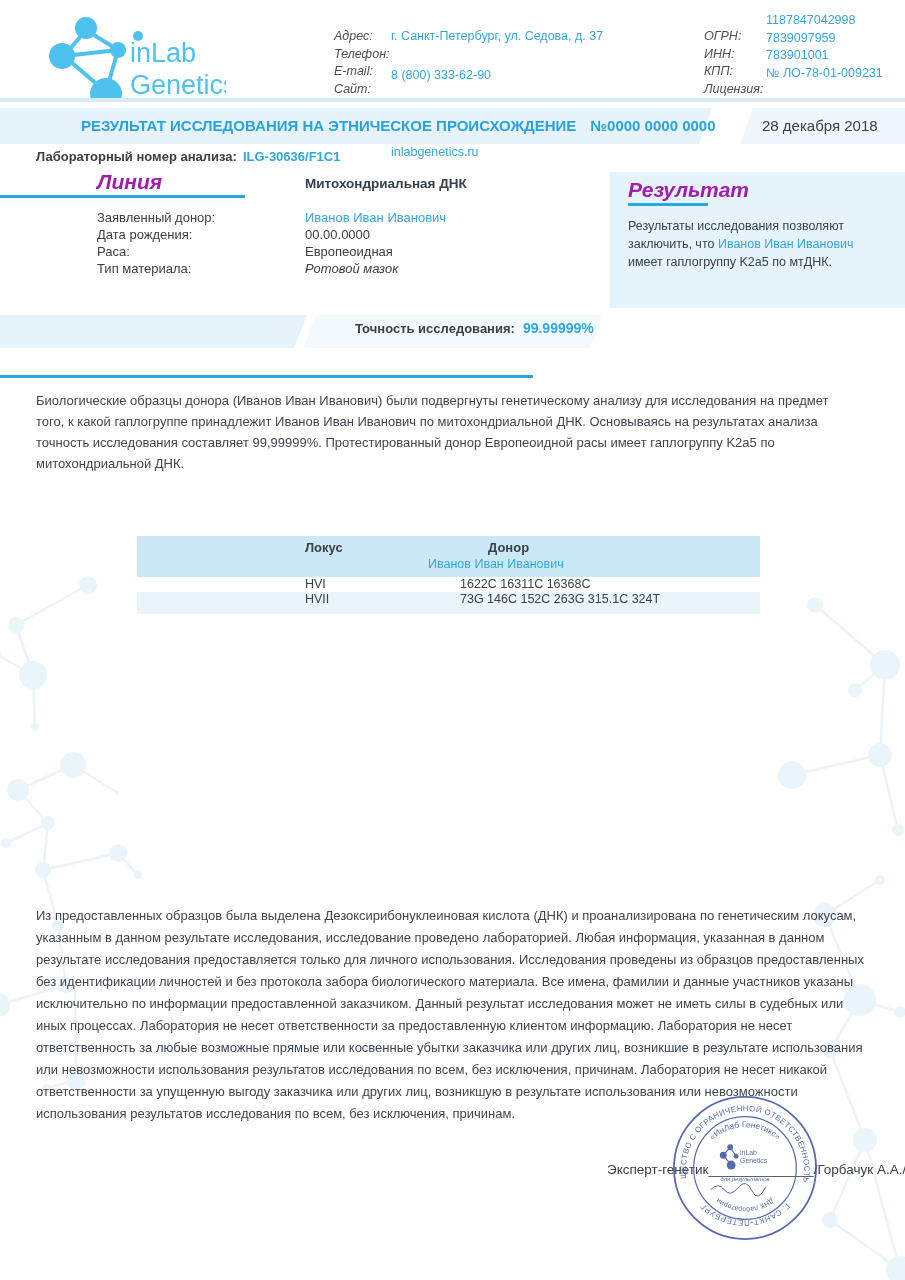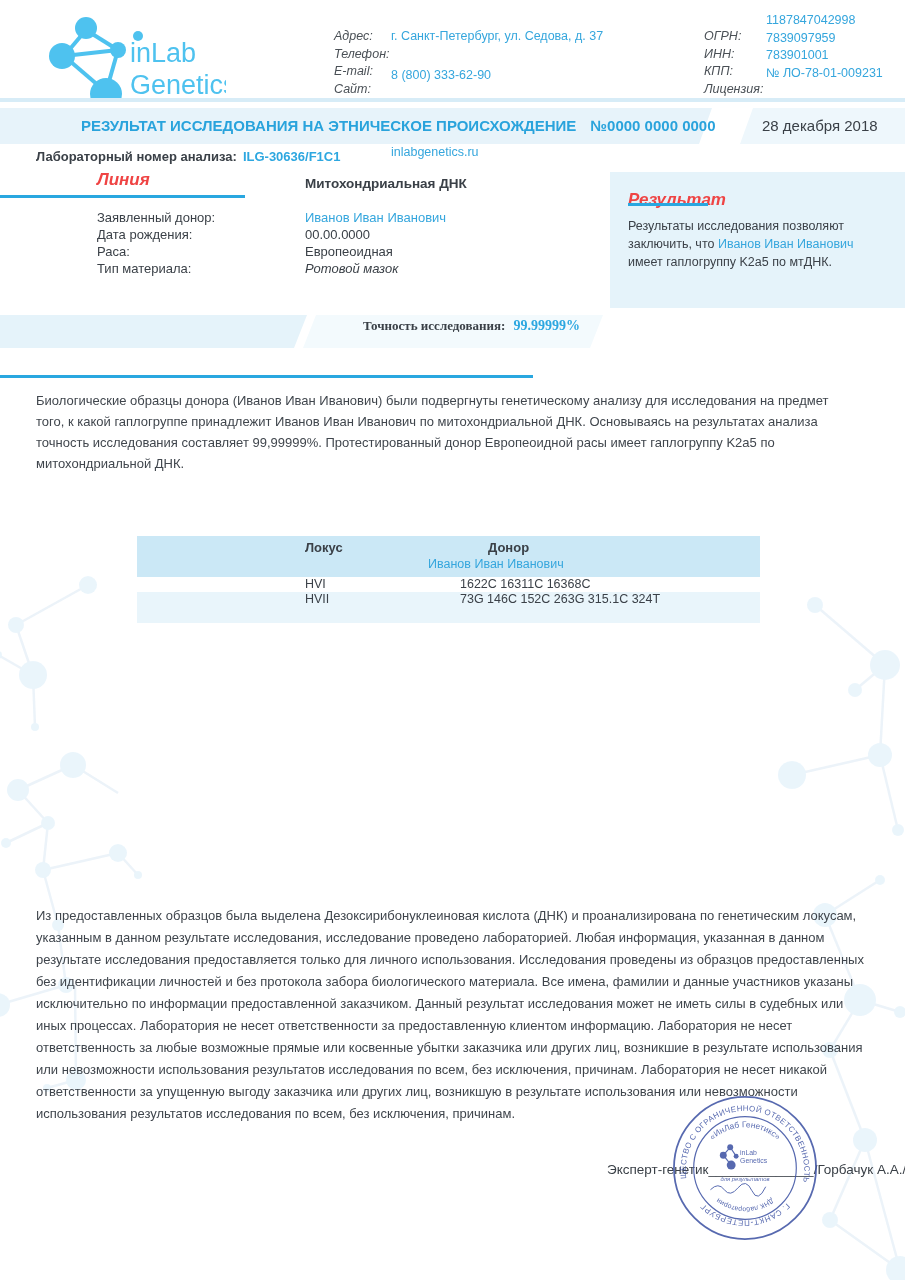--- a/index.html
+++ b/index.html
@@ -20,56 +20,56 @@
   .title-text{left:36px;top:108px;height:36px;line-height:36px;font-size:15px;font-weight:700;color:#29a3dc;white-space:nowrap;margin-left:45px;}
   .title-num{margin-left:14px;}
   .date-band{left:740px;top:108px;width:165px;height:36px;background:#eef7fc;
     clip-path:polygon(13px 0,100% 0,100% 100%,0 100%);}
   .date-text{left:762px;top:108px;height:36px;line-height:36px;font-size:15px;color:#3a4047;}
 
   .lab-line{left:36px;top:149px;font-size:13px;color:#3a4047;font-weight:700;}
   .lab-value{color:#2da7e0;margin-left:6px;}
 
   
-  .sec-heading{font-style:italic;font-weight:700;font-size:17px;color:#ef4444;}
+  .sec-heading{font-style:italic;font-weight:700;font-size:21px;color:#a21caf;}
   .line-heading{left:97px;top:170px;}
   .line-underline{left:0;top:195px;width:245px;height:3px;background:#29a7e0;}
   .line-colheader{left:305px;top:176px;font-size:13.5px;font-weight:700;color:#3a4047;}
   .line-row-label{left:97px;font-size:13px;color:#3a4047;}
   .line-row-value{left:305px;font-size:13px;color:#3a4047;}
   .val-blue{color:#35a6dd;}
   .val-italic{font-style:italic;}
 
   
   .result-card{left:610px;top:172px;width:295px;height:136px;background:#e5f3fa;}
-  .result-heading{left:628px;top:190px;}
+  .result-heading{left:628px;top:178px;}
   .result-underline{left:628px;top:203px;width:80px;height:3px;background:#29a7e0;}
   .result-text{left:628px;top:217px;width:260px;font-size:12.5px;line-height:18px;color:#3b4148;}
 
   
   .acc-left{left:0;top:315px;width:307px;height:33px;background:#e5f3fa;
     clip-path:polygon(0 0,100% 0,calc(100% - 13px) 100%,0 100%);}
   .acc-center{left:303px;top:315px;width:300px;height:33px;background:#f3fafd;
     clip-path:polygon(13px 0,100% 0,calc(100% - 13px) 100%,0 100%);}
-  .acc-text{left:363px;top:315px;height:33px;line-height:21px;font-size:13px;font-weight:700;color:#3a4047;white-space:nowrap;font-family:Liberation Serif, serif;}
+  .acc-text{left:355px;top:315px;height:33px;line-height:27px;font-size:13px;font-weight:700;color:#3a4047;white-space:nowrap;}
   .acc-value{color:#2da7e0;font-size:14px;margin-left:8px;}
 
   
   .concl-heading{left:36px;top:348px;}
   .concl-underline{left:0;top:375px;width:533px;height:3px;background:#29a7e0;}
   .concl-par{left:36px;top:390px;width:806px;font-size:13px;line-height:21px;color:#40464d;}
   .concl-dot{left:36px;top:453px;font-size:13px;color:#40464d;}
 
   
   .tbl-header{left:137px;top:536px;width:623px;height:41px;background:#cbe8f6;}
   .tbl-col1-h{left:305px;top:540px;font-size:13px;font-weight:700;color:#3a4047;}
   .tbl-col2-h{left:460px;top:540px;font-size:13px;font-weight:700;color:#3a4047;margin-left:28px;}
   .tbl-col2-sub{left:428px;top:557px;font-size:12.5px;color:#35a6dd;}
   .tbl-row1{left:137px;top:577px;width:623px;height:17px;background:#ffffff;}
-  .tbl-row2{left:137px;top:592px;width:623px;height:31px;background:#e9f5fb;}
+  .tbl-row2{left:137px;top:592px;width:623px;height:22px;background:#e9f5fb;}
   .tbl-cell{position:absolute;font-size:12.5px;line-height:15px;color:#3b4148;white-space:nowrap;}
   .tbl-c1{left:168px;}
   .tbl-c2{left:323px;}
 
   
   .disclaimer{left:36px;top:905px;width:840px;font-size:13px;line-height:22px;color:#3f454c;}
 
   
   .sign-row{left:607px;top:1162px;font-size:13.5px;color:#3a4047;white-space:nowrap;}
   .sign-line{letter-spacing:0;margin-top:48px;}

